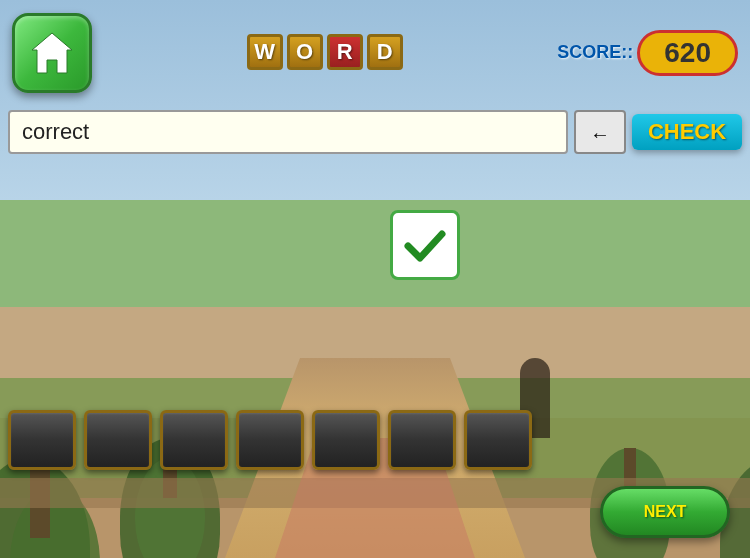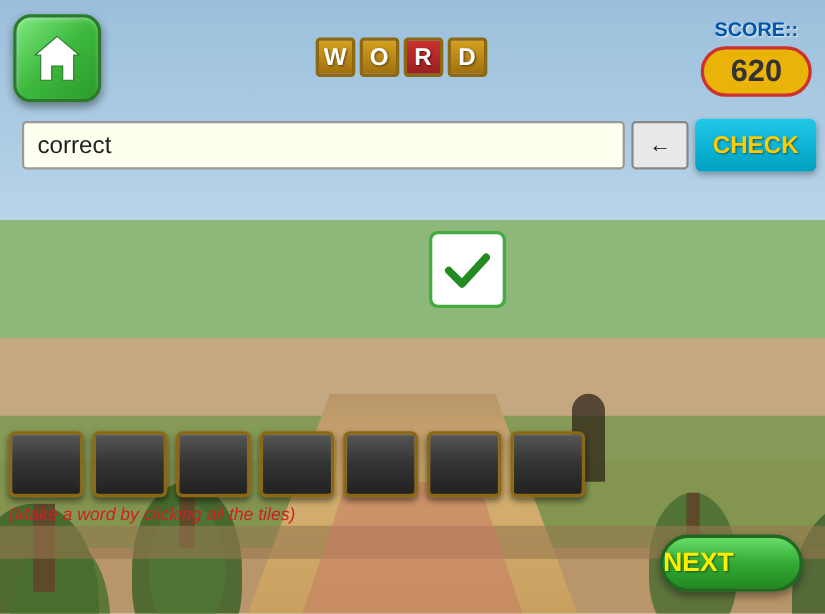--- a/index.html
+++ b/index.html
@@ -99,21 +99,20 @@
       font-weight: bold;
       color: #CC2288;
       text-shadow: 2px 2px 4px rgba(0,0,0,0.5), -1px -1px 0 #FF88CC;
       font-style: italic;
       letter-spacing: 2px;
     }
 
     
     .score-area {
       display: flex;
-      flex-direction: column;
       align-items: center;
       gap: 4px;
       flex-shrink: 0;
     }
 
     .score-label {
       font-size: 18px;
       font-weight: bold;
       color: #0055AA;
       text-shadow: 1px 1px 2px rgba(255,255,255,0.8);
@@ -128,21 +127,21 @@
       font-weight: bold;
       color: #333;
       min-width: 100px;
       text-align: center;
     }
 
     
     .input-bar {
       position: absolute;
       top: 108px;
-      left: 20px;
+      left: 8px;
       right: 8px;
       height: 48px;
       display: flex;
       align-items: center;
       gap: 6px;
       z-index: 10;
     }
 
     .word-input {
       flex: 1;
@@ -164,21 +163,21 @@
       border-radius: 4px;
       display: flex;
       align-items: center;
       justify-content: center;
       cursor: pointer;
       font-size: 20px;
     }
 
     .check-button {
       width: 110px;
-      height: 48px;
+      height: 36px;
       background: linear-gradient(180deg, #20C8E8 0%, #00A0C0 100%);
       border: none;
       border-radius: 6px;
       color: #FFCC00;
       font-size: 22px;
       font-weight: bold;
       cursor: pointer;
       text-shadow: 1px 1px 2px rgba(0,0,0,0.5);
       box-shadow: 0 3px 6px rgba(0,0,0,0.3);
     }
@@ -239,28 +238,28 @@
     .next-button {
       position: absolute;
       bottom: 20px;
       right: 20px;
       width: 130px;
       height: 52px;
       background: linear-gradient(180deg, #66DD66 0%, #33AA33 50%, #228822 100%);
       border: 3px solid #226622;
       border-radius: 28px;
       color: #FFEE00;
-      font-size: 24px;
+      font-size: 16px;
       font-weight: bold;
       cursor: pointer;
       text-shadow: 1px 1px 2px rgba(0,0,0,0.5);
       box-shadow: 0 4px 8px rgba(0,0,0,0.4);
       display: flex;
       align-items: center;
-      justify-content: flex-start;
+      justify-content: center;
       z-index: 10;
     }
   </style>
 </head>
 <body>
 
 <div class="background">
 
   <div class="sky"></div>
 
@@ -337,18 +336,17 @@
 <div class="tile-area">
   <div class="tiles-row">
     <div class="tile"></div>
     <div class="tile"></div>
     <div class="tile"></div>
     <div class="tile"></div>
     <div class="tile"></div>
     <div class="tile"></div>
     <div class="tile"></div>
   </div>
-  <div class="tile-instruction">(Make a word by clicking all the tiles)</div>
 </div>
 
 <div class="next-button">
   <span>NEXT</span>
 </div>
 
 </body></html>

